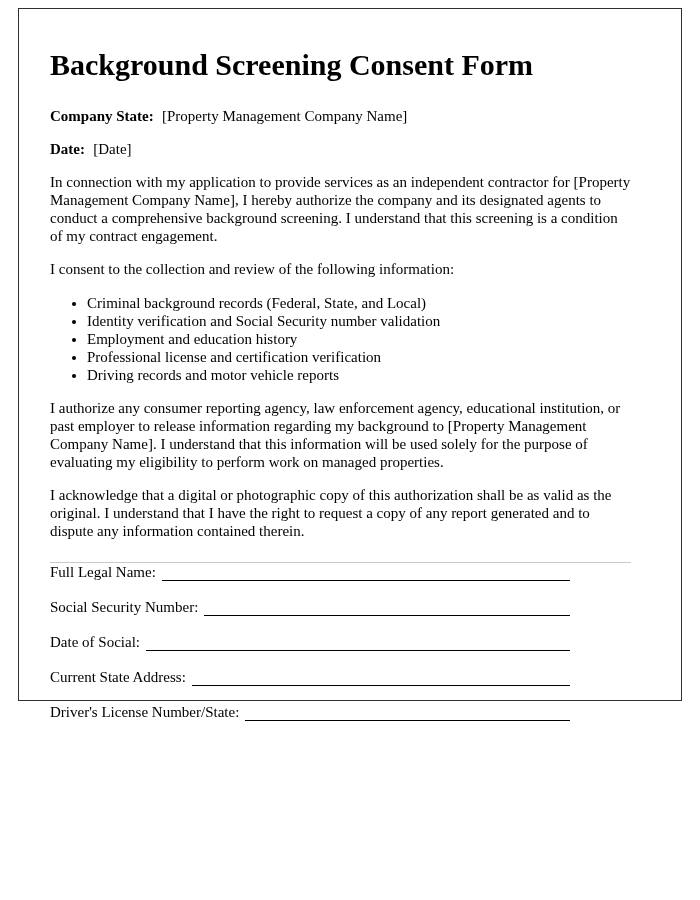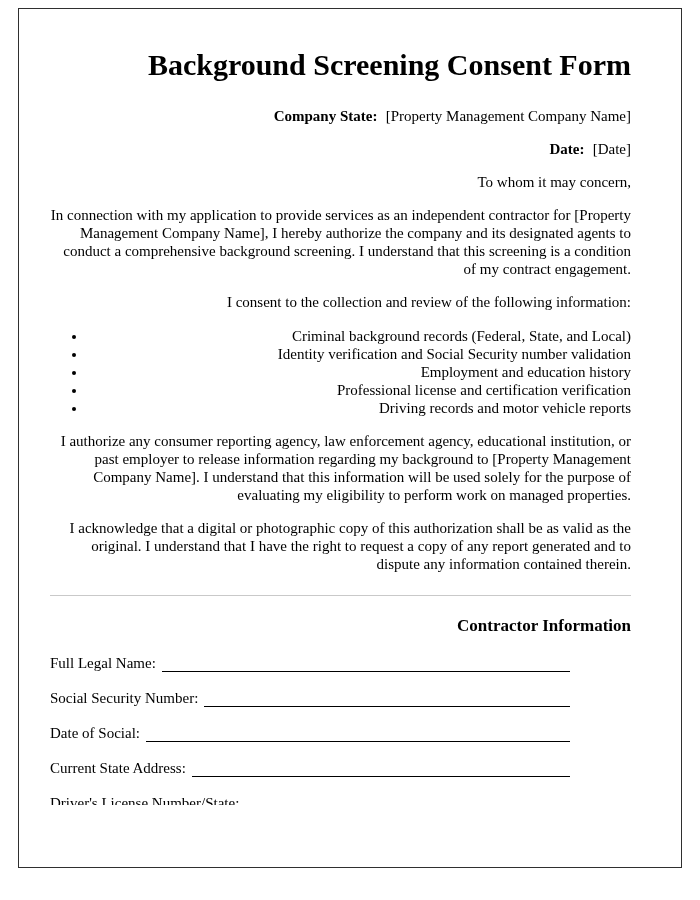--- a/index.html
+++ b/index.html
@@ -12,24 +12,23 @@
   }
   .canvas {
     width: 700px;
     height: 900px;
     background: #ffffff;
     overflow: hidden;
   }
   .page {
     width: 664px;
     margin: 8px auto 0;
-    height: 860px;
+    height: 693px;
     border: 1px solid #2f2f2f;
     background: #ffffff;
-    text-align: right;
   }
   .content {
     padding: 39px 50px 0 31px;
     height: 796px;
     overflow: hidden;
   }
   h1.title {
     font-size: 30px;
     font-weight: bold;
     margin: 0 0 24px 0;
@@ -87,41 +86,39 @@
       <p class="body-text">
         <span class="label">Company State:</span>
         <span class="value">[Property Management Company Name]</span>
       </p>
 
       <p class="body-text">
         <span class="label">Date:</span>
         <span class="value">[Date]</span>
       </p>
 
-      <p class="body-text">To whom it may concern,</p>
 
       <p class="body-text">In connection with my application to provide services as an independent contractor for [Property Management Company Name], I hereby authorize the company and its designated agents to conduct a comprehensive background screening. I understand that this screening is a condition of my contract engagement.</p>
 
       <p class="body-text">I consent to the collection and review of the following information:</p>
 
       <ul class="consent-list">
         <li>Criminal background records (Federal, State, and Local)</li>
         <li>Identity verification and Social Security number validation</li>
         <li>Employment and education history</li>
         <li>Professional license and certification verification</li>
         <li>Driving records and motor vehicle reports</li>
       </ul>
 
       <p class="body-text">I authorize any consumer reporting agency, law enforcement agency, educational institution, or past employer to release information regarding my background to [Property Management Company Name]. I understand that this information will be used solely for the purpose of evaluating my eligibility to perform work on managed properties.</p>
 
       <p class="body-text">I acknowledge that a digital or photographic copy of this authorization shall be as valid as the original. I understand that I have the right to request a copy of any report generated and to dispute any information contained therein.</p>
 
       <hr class="section-divider">
 
-      <h2 class="section-heading">Contractor Information</h2>
 
       <div class="field-row">
         <span class="field-label">Full Legal Name:</span>
         <span class="field-line"></span>
       </div>
 
       <div class="field-row">
         <span class="field-label">Social Security Number:</span>
         <span class="field-line"></span>
       </div>

